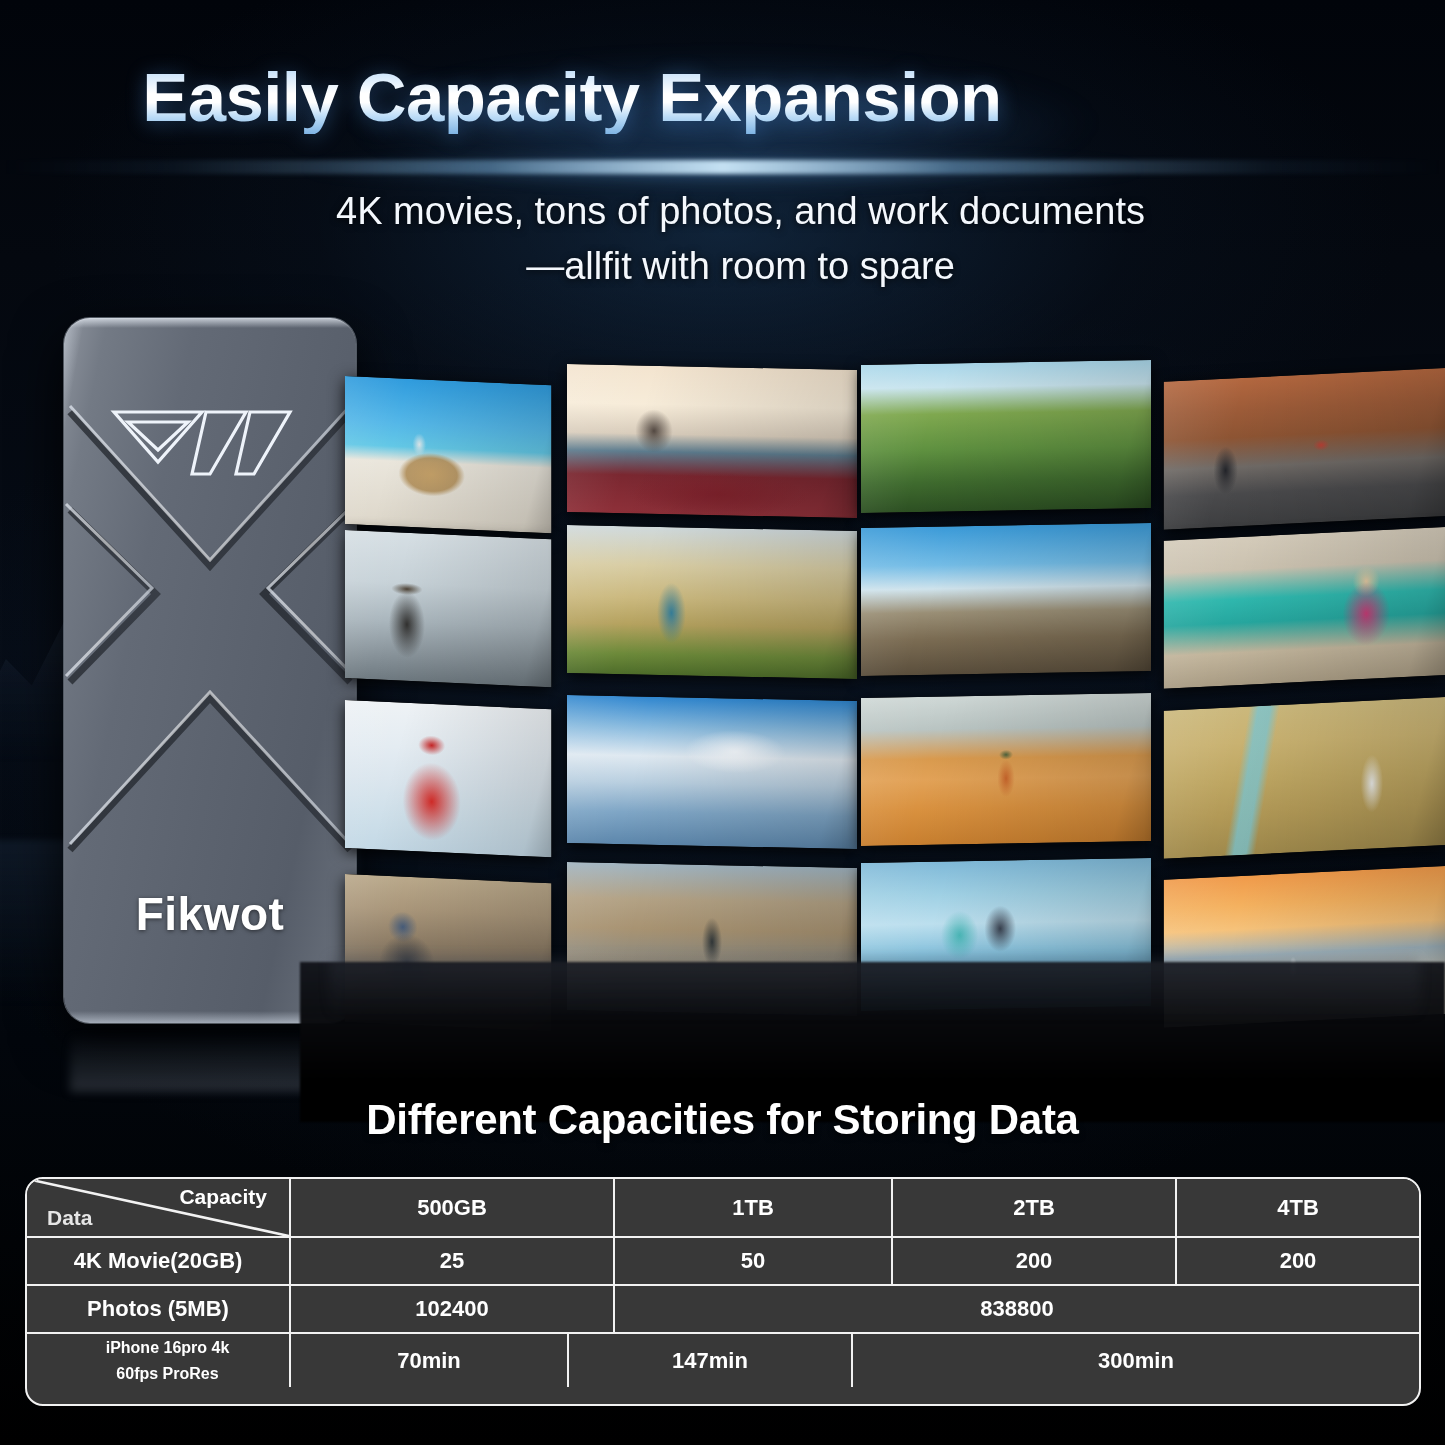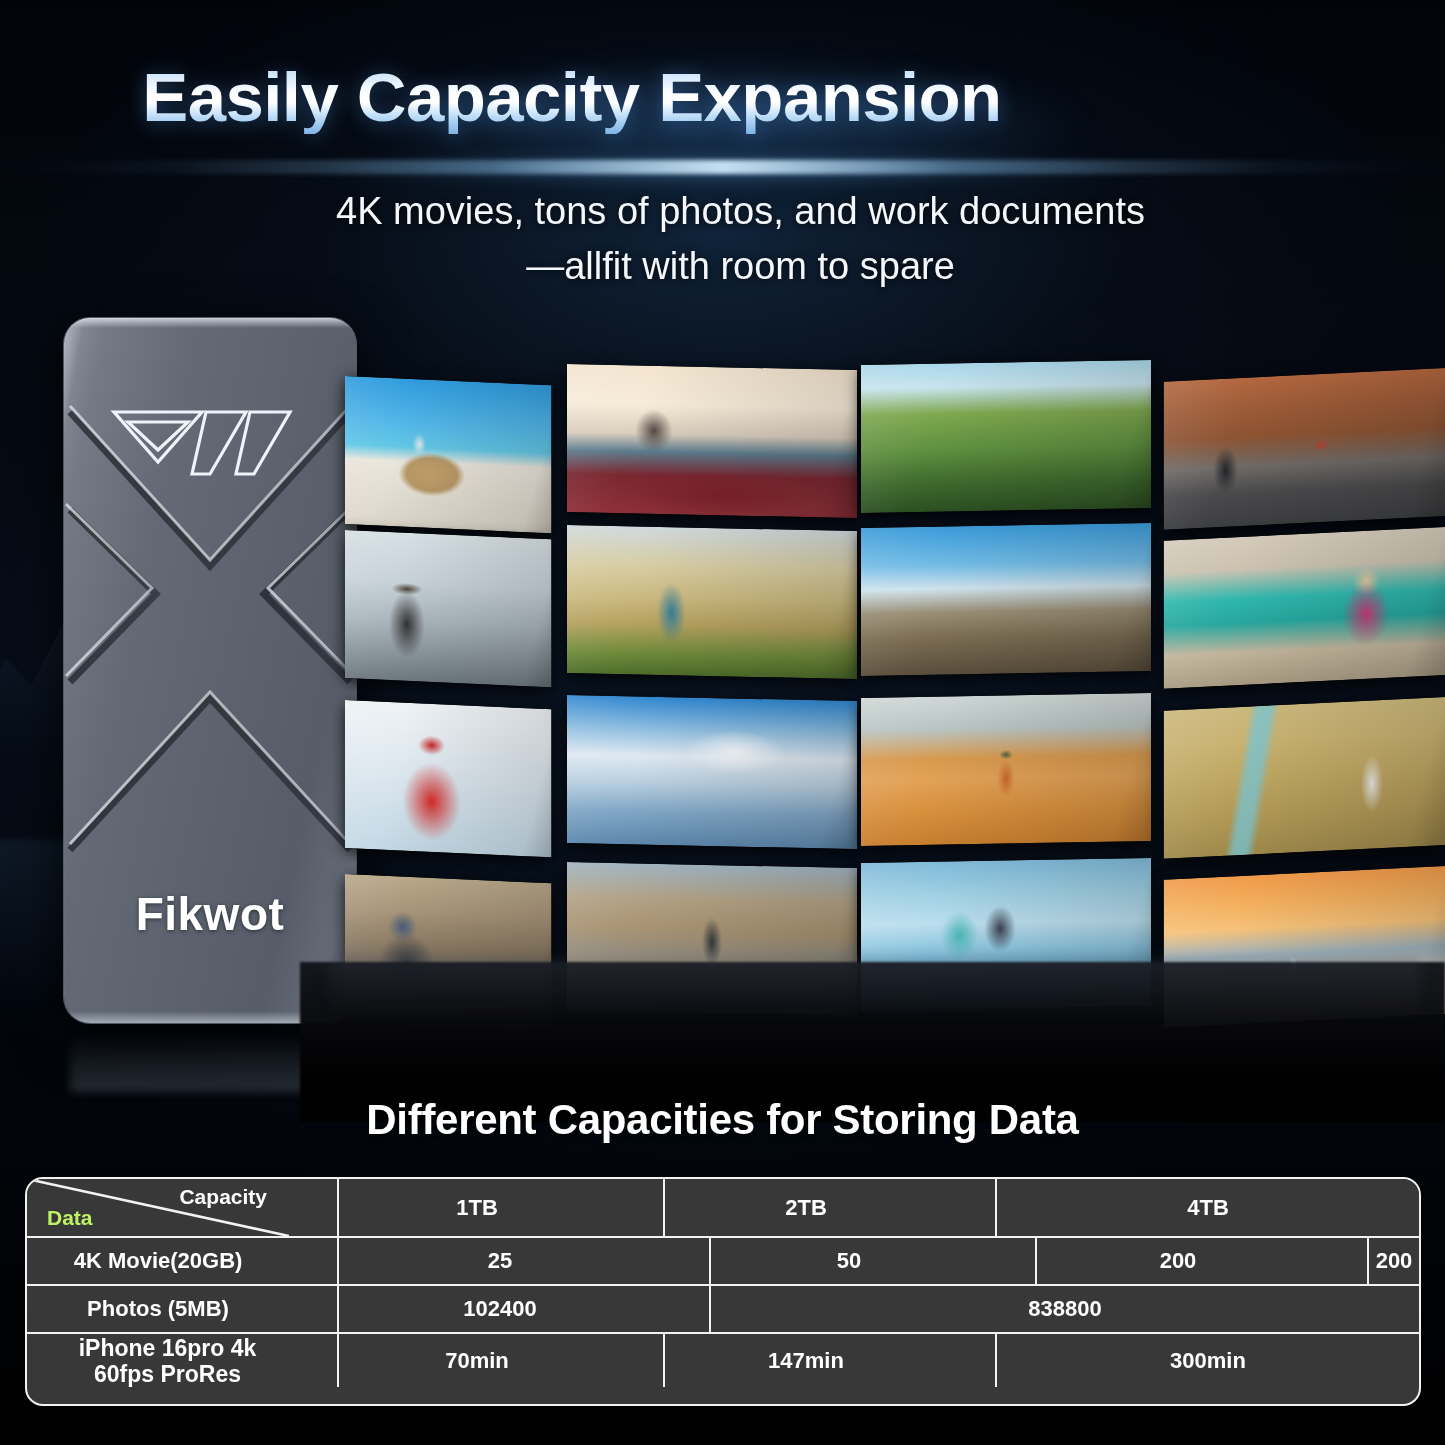--- a/index.html
+++ b/index.html
@@ -136,21 +136,21 @@
     position:absolute;left:0;top:1096px;width:1445px;text-align:center;
     color:#ffffff;font-size:42px;font-weight:bold;letter-spacing:-.3px;
     text-shadow:0 2px 6px rgba(0,0,0,.9);
   }
   #table{
     position:absolute;left:25px;top:1177px;width:1396px;height:229px;
     border:2px solid #f2f2f2;border-radius:18px;
     background:#383838;
     box-sizing:border-box;overflow:hidden;
   }
-  .trow{display:flex;width:100%;box-sizing:border-box;gap:48px;}
+  .trow{display:flex;width:100%;box-sizing:border-box;}
   .trow + .trow{border-top:2px solid #f2f2f2;}
   .tcell{
     box-sizing:border-box;display:flex;align-items:center;justify-content:center;
     color:#ffffff;font-weight:bold;font-size:22px;text-align:center;
     background:#383838;
   }
   .tcell + .tcell{border-left:2px solid #f2f2f2;}
   .c0{width:262px;flex:0 0 262px;}
   .c1{width:324px;flex:0 0 324px;}
   .c2{width:278px;flex:0 0 278px;}
@@ -161,23 +161,23 @@
   .rowD3{height:55px;}
   
   #hcorner{position:relative;}
   #hcorner .diag{
     position:absolute;left:0;top:0;width:100%;height:100%;pointer-events:none;
   }
   #hcorner .capTop{
     position:absolute;right:22px;top:6px;font-size:21px;font-weight:bold;color:#fff;
   }
   #hcorner .capBot{
-    position:absolute;left:20px;bottom:6px;font-size:21px;font-weight:bold;color:#bef264;
-  }
-  .twoline{line-height:26px;font-size:23px;padding-left:19px;}
+    position:absolute;left:20px;bottom:6px;font-size:21px;font-weight:bold;color:#e5e5e5;
+  }
+  .twoline{line-height:26px;font-size:16px;padding-left:19px;}
 </style>
 </head>
 <body>
 
 <div id="stage">
   <div class="mountain"></div>
   <div class="lake"></div>
   <div class="hglow"></div>
   <div class="flare2"></div>
   <div class="flare"></div>
@@ -313,20 +313,21 @@
 <div id="table">
 
   <div class="trow rowH">
     <div class="tcell c0" id="hcorner">
       <svg class="diag" viewBox="0 0 262 57" preserveAspectRatio="none">
         <line x1="0" y1="0" x2="262" y2="57" stroke="#f2f2f2" stroke-width="2.6" vector-effect="non-scaling-stroke"></line>
       </svg>
       <span class="capTop">Capacity</span>
       <span class="capBot">Data</span>
     </div>
+    <div class="tcell c1">500GB</div>
     <div class="tcell c2">1TB</div>
     <div class="tcell c3">2TB</div>
     <div class="tcell c4">4TB</div>
   </div>
 
   <div class="trow rowD">
     <div class="tcell c0">4K Movie(20GB)</div>
     <div class="tcell c1">25</div>
     <div class="tcell c2">50</div>
     <div class="tcell c3">200</div>

